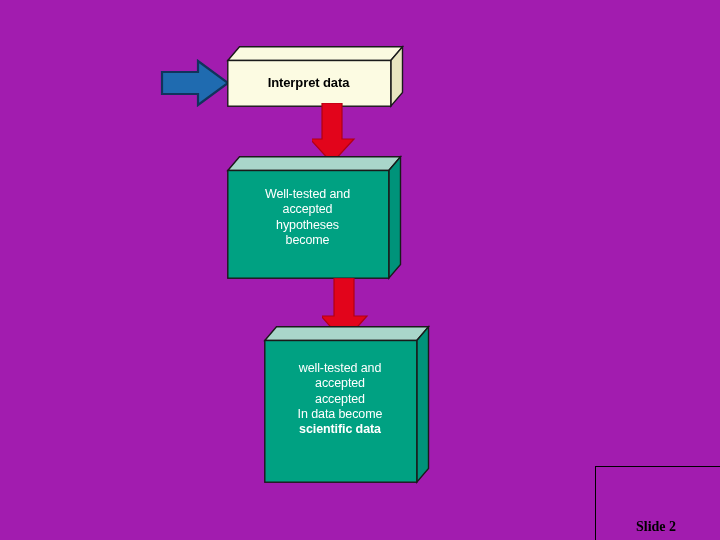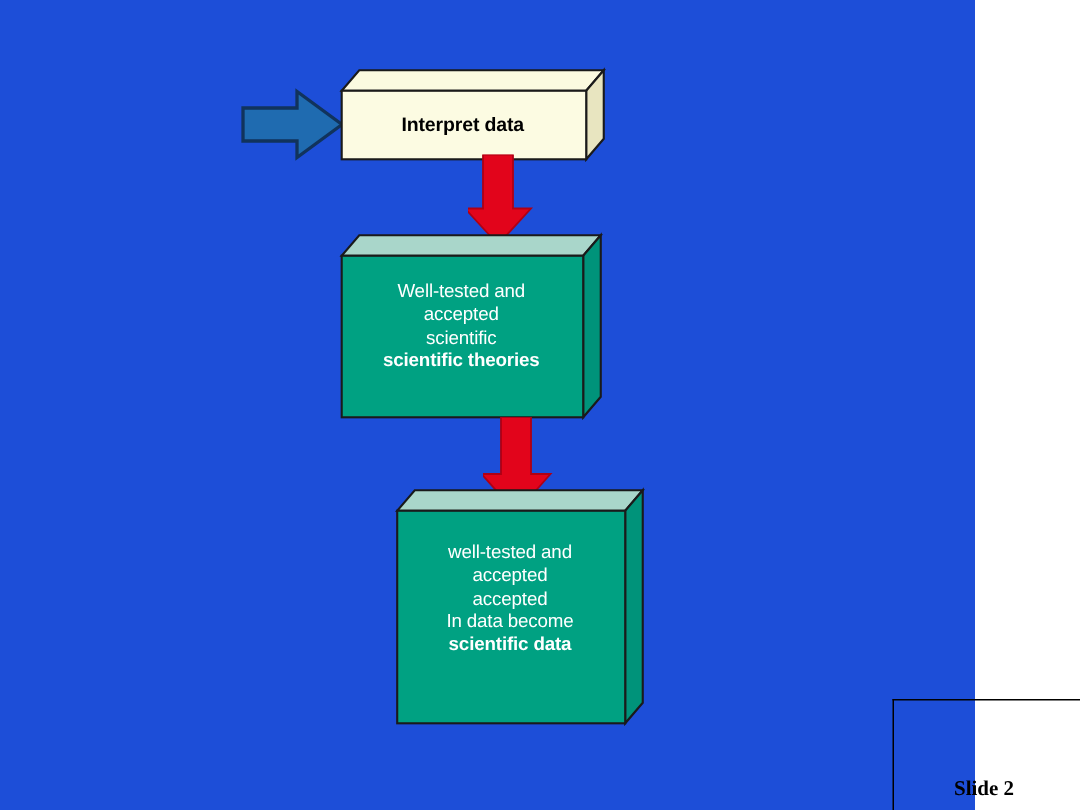--- a/index.html
+++ b/index.html
@@ -12,23 +12,23 @@
     height: 540px;
     position: relative;
     overflow: hidden;
     font-family: "Liberation Sans", sans-serif;
   }
 
   #slide-canvas {
     position: absolute;
     left: 0;
     top: 0;
-    width: 650px;
+    width: 720px;
     height: 540px;
-    background: #1d4ed8;
+    background: #a21caf;
   }
 
   
   .box3d {
     position: absolute;
   }
   .box3d svg.solid {
     position: absolute;
     left: 0;
     top: 0;
@@ -115,22 +115,22 @@
 
       <polygon points="0.8,14.5 12.5,0.8 173.5,0.8 161.8,14.5" fill="#A9D6CA" stroke="#1a1a1a" stroke-width="1.4" stroke-linejoin="miter"></polygon>
 
       <polygon points="161.8,14.5 173.5,0.8 173.5,108.5 161.8,122.2" fill="#00937A" stroke="#1a1a1a" stroke-width="1.4" stroke-linejoin="miter"></polygon>
 
       <rect x="0.8" y="14.5" width="161" height="107.7" fill="#00A182" stroke="#1a1a1a" stroke-width="1.4"></rect>
     </svg>
     <div class="box-text green-text" style="top:31px;">
       <span class="ln">Well-tested and</span>
       <span class="ln">accepted</span>
-      <span class="ln">scientific</span>
-      <span class="ln bold">scientific theories</span>
+      <span class="ln">hypotheses</span>
+      <span class="ln">become</span>
     </div>
   </div>
 
   <div class="arrow" style="left:322px; top:278px; width:52px; height:66px;">
     <svg width="52" height="66" viewBox="0 0 52 66">
       <polygon points="12,0 32,0 32,38 45,38 22,64 -1,38 12,38" fill="#E2041B" stroke="#B00014" stroke-width="1.2" stroke-linejoin="miter"></polygon>
     </svg>
   </div>
 
   <div class="box3d" style="left:264px; top:326px; --w:152px; --h:142px; --dy:14px;">

